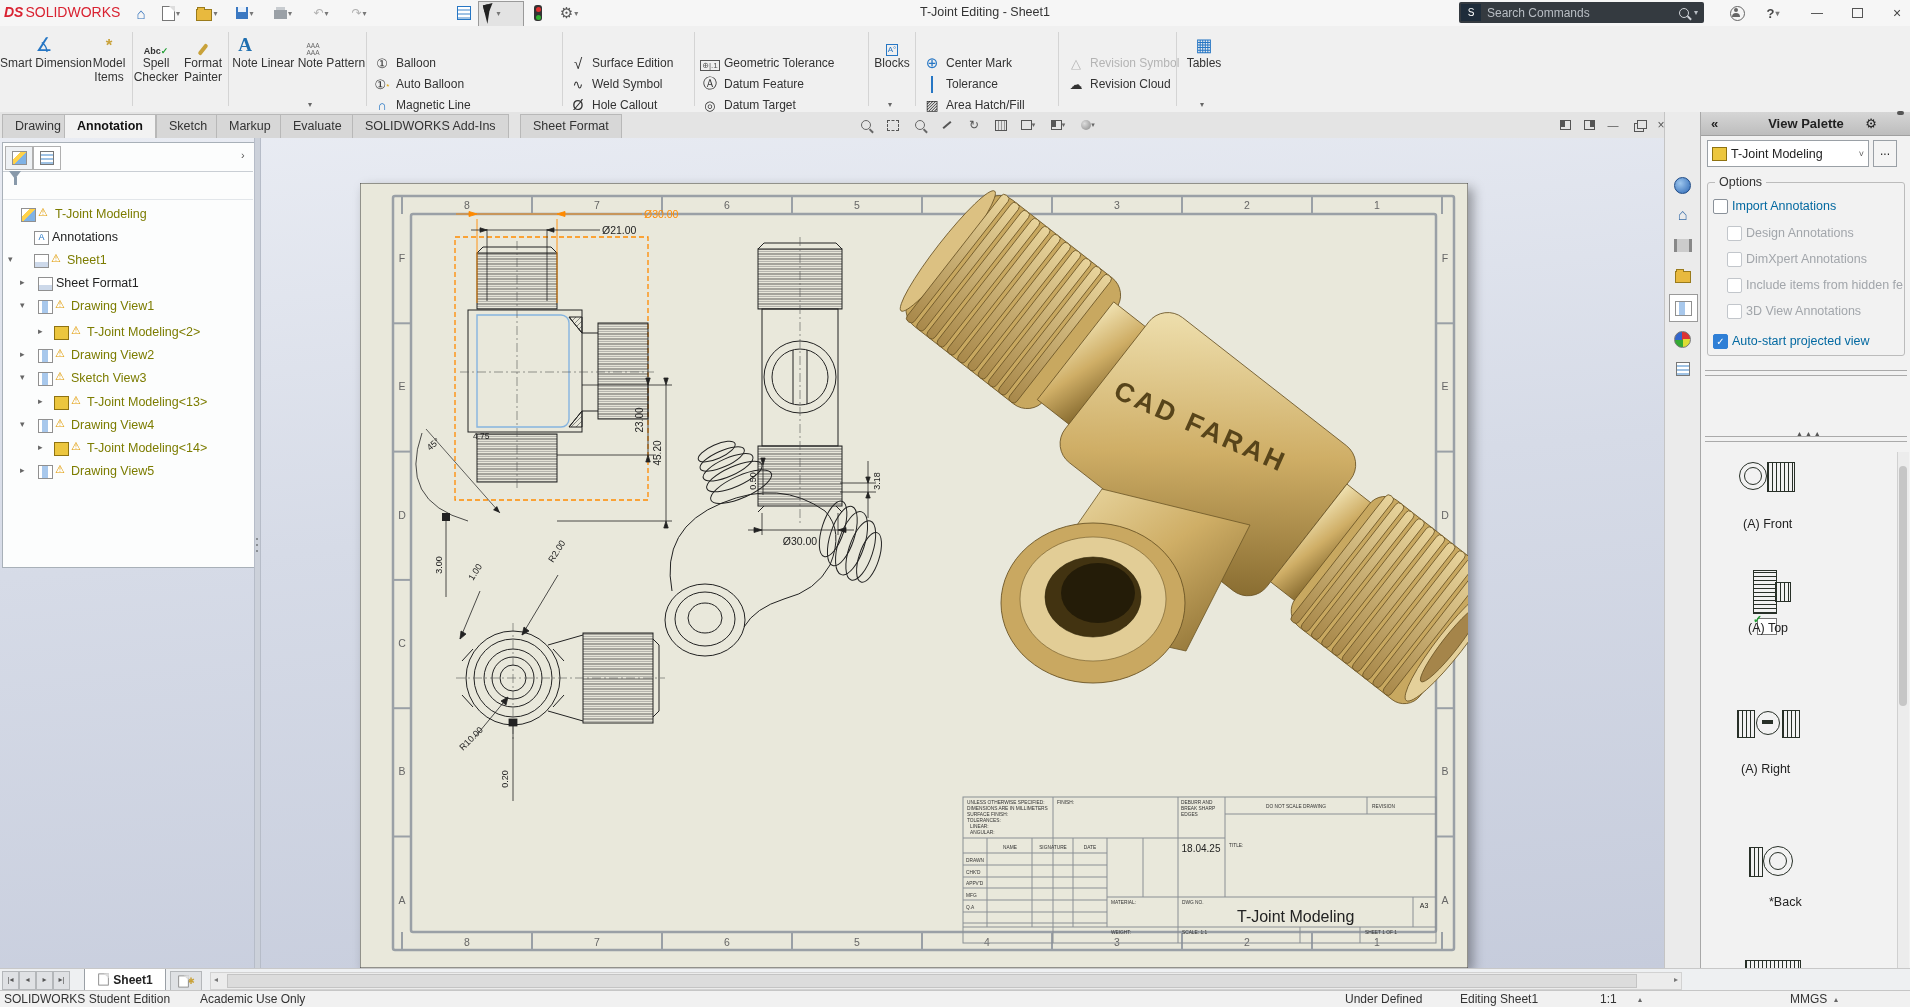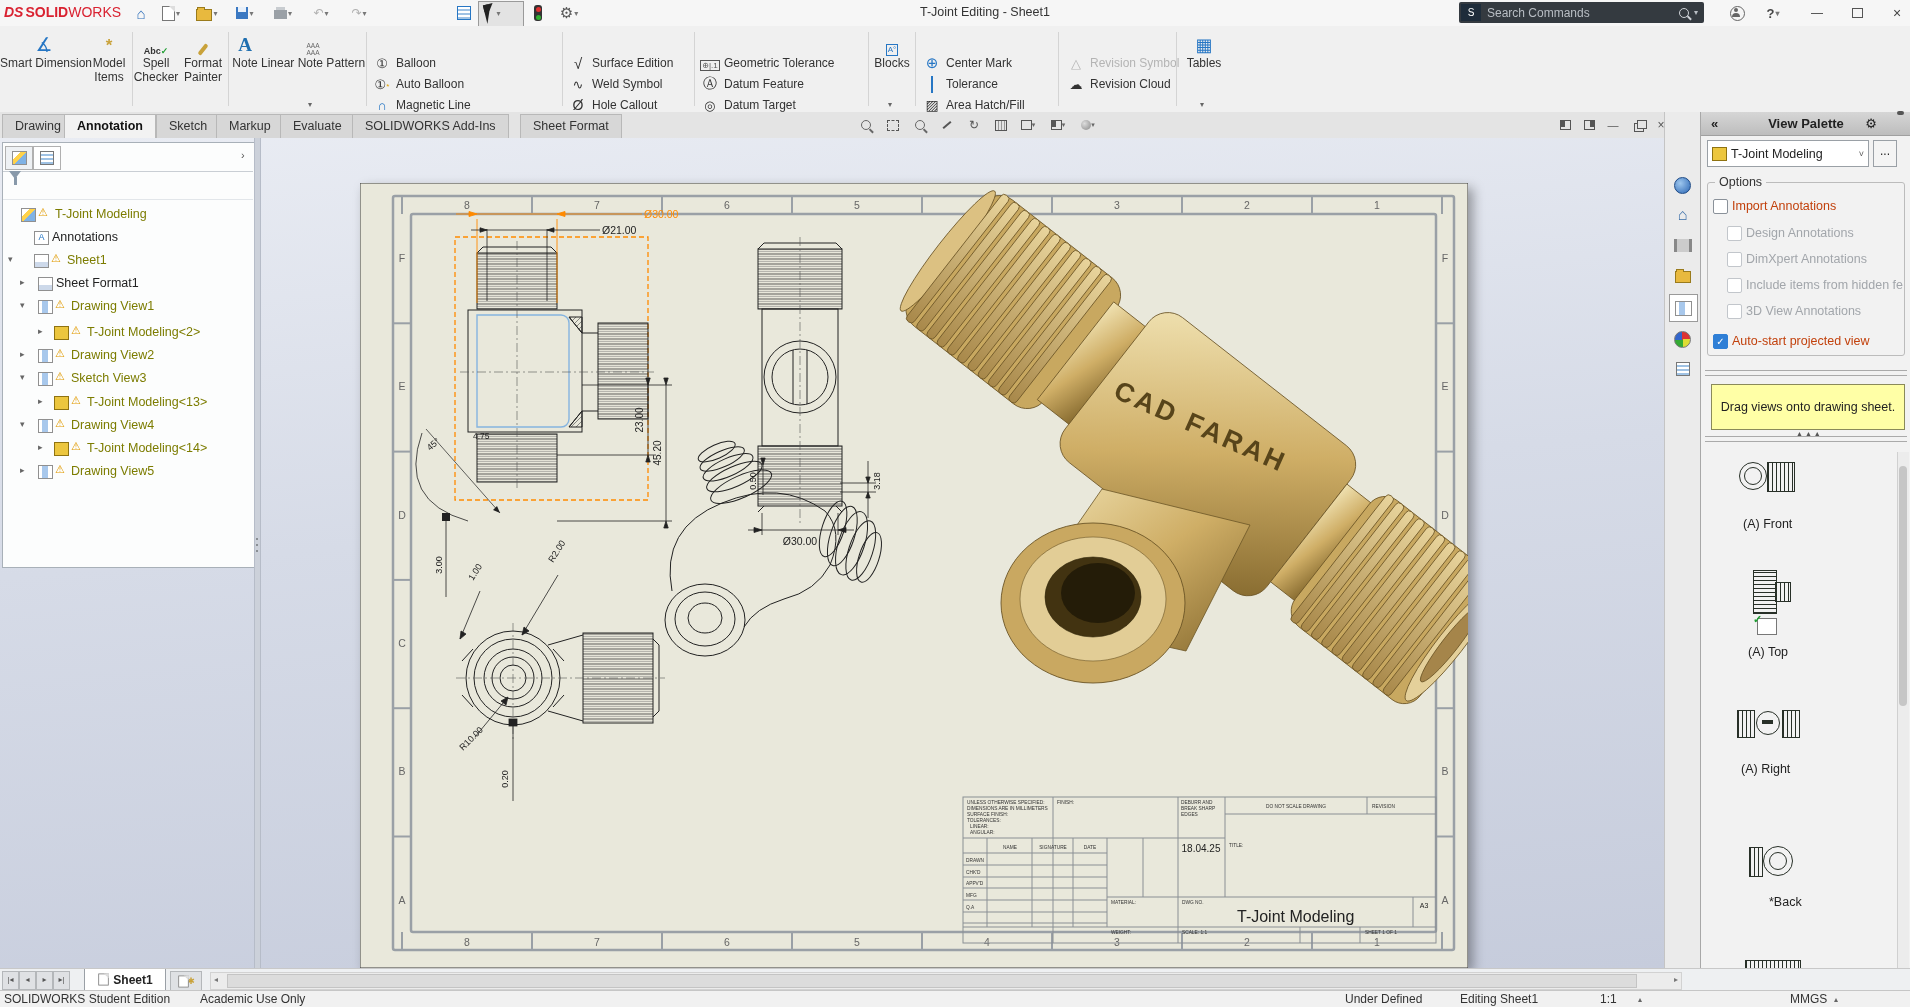--- a/index.html
+++ b/index.html
@@ -2,21 +2,21 @@
 <html><head>
 <meta charset="utf-8">
 <style>
   html,body{margin:0;padding:0}
   body{width:1910px;height:1007px;position:relative;overflow:hidden;
        font-family:"Liberation Sans",sans-serif;background:#f0f0f0;color:#222;font-size:12px}
   .abs{position:absolute}
   
   #titlebar{left:0;top:0;width:1910px;height:26px;background:#f6f6f6;border-bottom:1px solid #d8d8d8}
   .logo{left:4px;top:4px;font-size:14px;color:#d92231;white-space:nowrap}
-  .logo b{font-weight:bold}.logo i{font-style:italic;font-weight:bold;margin-right:2px}
+  .logo b{font-weight:normal}.logo i{font-style:italic;font-weight:bold;margin-right:2px}
   .qa{top:3px;height:20px;display:flex;align-items:center;justify-content:center;width:22px;color:#555}
   .qa .car{font-size:8px;color:#777;margin-left:1px}
   .selbox{left:478px;top:1px;width:44px;height:24px;border:1px solid #9a9a9a;background:#e3e3e3}
   .wtitle{top:5px;font-size:12.5px;color:#333}
   .searchbox{left:1459px;top:2px;width:245px;height:21px;background:#343a40;border-radius:2px;color:#b9bec4;display:flex;align-items:center;font-size:12px}
   .mg{width:8px;height:8px;border:1.5px solid #666;border-radius:50%;position:relative;display:inline-block}
   .mg::after{content:"";position:absolute;width:5px;height:1.5px;background:#666;transform:rotate(45deg);right:-4px;bottom:-2px}
   .mg.lt{border-color:#cfd3d8}.mg.lt::after{background:#cfd3d8}
   
   .icnew{width:11px;height:13px;background:#fff;border:1px solid #777;position:relative}
@@ -83,21 +83,21 @@
   
   #palette{left:1700px;top:112px;width:210px;height:878px;background:#f2f2f2;border-left:1px solid #a8a8a8}
   #palhead{left:0;top:0;width:210px;height:23px;background:linear-gradient(#d6d6d6,#bdbdbd);border-bottom:1px solid #a0a0a0;font-weight:bold;font-size:13px;color:#222;text-align:center;line-height:23px}
   .combo{left:6px;top:28px;width:160px;height:25px;background:#fff;border:1px solid #9aa0a6;display:flex;align-items:center;font-size:12.5px}
   .btn3{left:172px;top:28px;width:22px;height:25px;background:#f4f4f4;border:1px solid #9aa0a6;text-align:center;line-height:20px}
   .grpbox{left:6px;top:70px;width:196px;height:172px;border:1px solid #bcbcbc;border-radius:3px}
   .grplabel{left:14px;top:63px;background:#f2f2f2;padding:0 4px;font-size:12.5px;color:#333}
   .chk{position:absolute;width:13px;height:13px;border:1px solid #8a9199;background:#fff;border-radius:2px}
   .chk.dis{border-color:#c2c6cb}
   .chk.on{background:#2f7fd6;border-color:#2f7fd6;color:#fff;font-size:10px;line-height:13px;text-align:center}
-  .chklabel{position:absolute;font-size:12.5px;color:#c2410c;white-space:nowrap}
+  .chklabel{position:absolute;font-size:12.5px;color:#0369a1;white-space:nowrap}
   .chklabel.dis{color:#a2a6ab}
   .dbl{left:4px;width:202px;height:4px;border-top:1px solid #aaa;border-bottom:1px solid #aaa}
   #yellownote{left:10px;top:272px;width:192px;height:44px;background:#ffffa6;border:1px solid #8a8a5a;display:flex;align-items:center;justify-content:center;text-align:center;font-size:12.5px;color:#222}
   .thlabel{position:absolute;font-size:12.5px;color:#222}
   .threads{background:repeating-linear-gradient(90deg,#283028 0 1px,transparent 1px 4px);border:1px solid #283028}
   .threadsV{background:repeating-linear-gradient(0deg,#283028 0 1px,transparent 1px 4px);border:1px solid #283028}
   .ring{border:1.5px solid #283028;border-radius:50%;position:absolute}
   #palscroll{left:196px;top:340px;width:11px;height:538px;background:#ececec;border-left:1px solid #d0d0d0}
   #palthumbtrack{left:1px;top:14px;width:8px;height:240px;background:#c6c6c6;border-radius:4px;position:absolute}
   
@@ -795,40 +795,37 @@
   <span class="abs chklabel dis" style="left:45px;top:114px">Design Annotations</span>
   <span class="abs chk dis" style="left:26px;top:140px"></span>
   <span class="abs chklabel dis" style="left:45px;top:140px">DimXpert Annotations</span>
   <span class="abs chk dis" style="left:26px;top:166px"></span>
   <span class="abs chklabel dis" style="left:45px;top:166px;max-width:160px;overflow:hidden">Include items from hidden fe</span>
   <span class="abs chk dis" style="left:26px;top:192px"></span>
   <span class="abs chklabel dis" style="left:45px;top:192px">3D View Annotations</span>
   <span class="abs chk on" style="left:12px;top:222px">✓</span>
   <span class="abs chklabel" style="left:31px;top:222px">Auto-start projected view</span>
   <div class="abs dbl" style="top:258px"></div>
-  <div class="abs" id="yellownote">
-      <span>Drag views onto drawing sheet.</span>
-    </div>
   <div class="abs dbl" style="top:324px"></div>
   <div class="abs" style="left:95px;top:318px;color:#555;font-size:7px;letter-spacing:2px">▲▲▲</div>
 
   <div class="abs" style="left:38px;top:348px;width:58px;height:32px">
     <span class="ring" style="left:0;top:2px;width:26px;height:26px"></span>
     <span class="ring" style="left:5px;top:7px;width:16px;height:16px"></span>
     <span class="abs threads" style="left:28px;top:2px;width:26px;height:28px"></span>
   </div>
   <span class="abs thlabel" style="left:42px;top:405px">(A) Front</span>
   <div class="abs" style="left:52px;top:458px;width:36px;height:42px">
     <span class="abs threadsV" style="left:0;top:0;width:22px;height:42px"></span>
     <span class="abs threads" style="left:22px;top:12px;width:14px;height:18px"></span>
   </div>
   <div class="abs" style="left:56px;top:506px;width:18px;height:15px;border:1px solid #777;background:#fff">
       <span class="gchk" style="position:absolute;left:-5px;top:-6px;font-size:11px">✓</span>
     </div>
-  <span class="abs thlabel" style="left:47px;top:533px">(A) Top</span>
+  <span class="abs thlabel" style="left:47px;top:509px">(A) Top</span>
   <div class="abs" style="left:36px;top:598px;width:62px;height:26px">
     <span class="abs threads" style="left:0;top:0;width:16px;height:26px"></span>
     <span class="ring" style="left:19px;top:1px;width:22px;height:22px"></span>
     <span class="abs" style="left:25px;top:10px;width:11px;height:4px;background:#283028"></span>
     <span class="abs threads" style="left:45px;top:0;width:16px;height:26px"></span>
   </div>
   <span class="abs thlabel" style="left:40px;top:650px">(A) Right</span>
   <div class="abs" style="left:48px;top:732px;width:46px;height:34px">
     <span class="abs threads" style="left:0;top:3px;width:12px;height:28px"></span>
     <span class="ring" style="left:14px;top:2px;width:28px;height:28px"></span>

